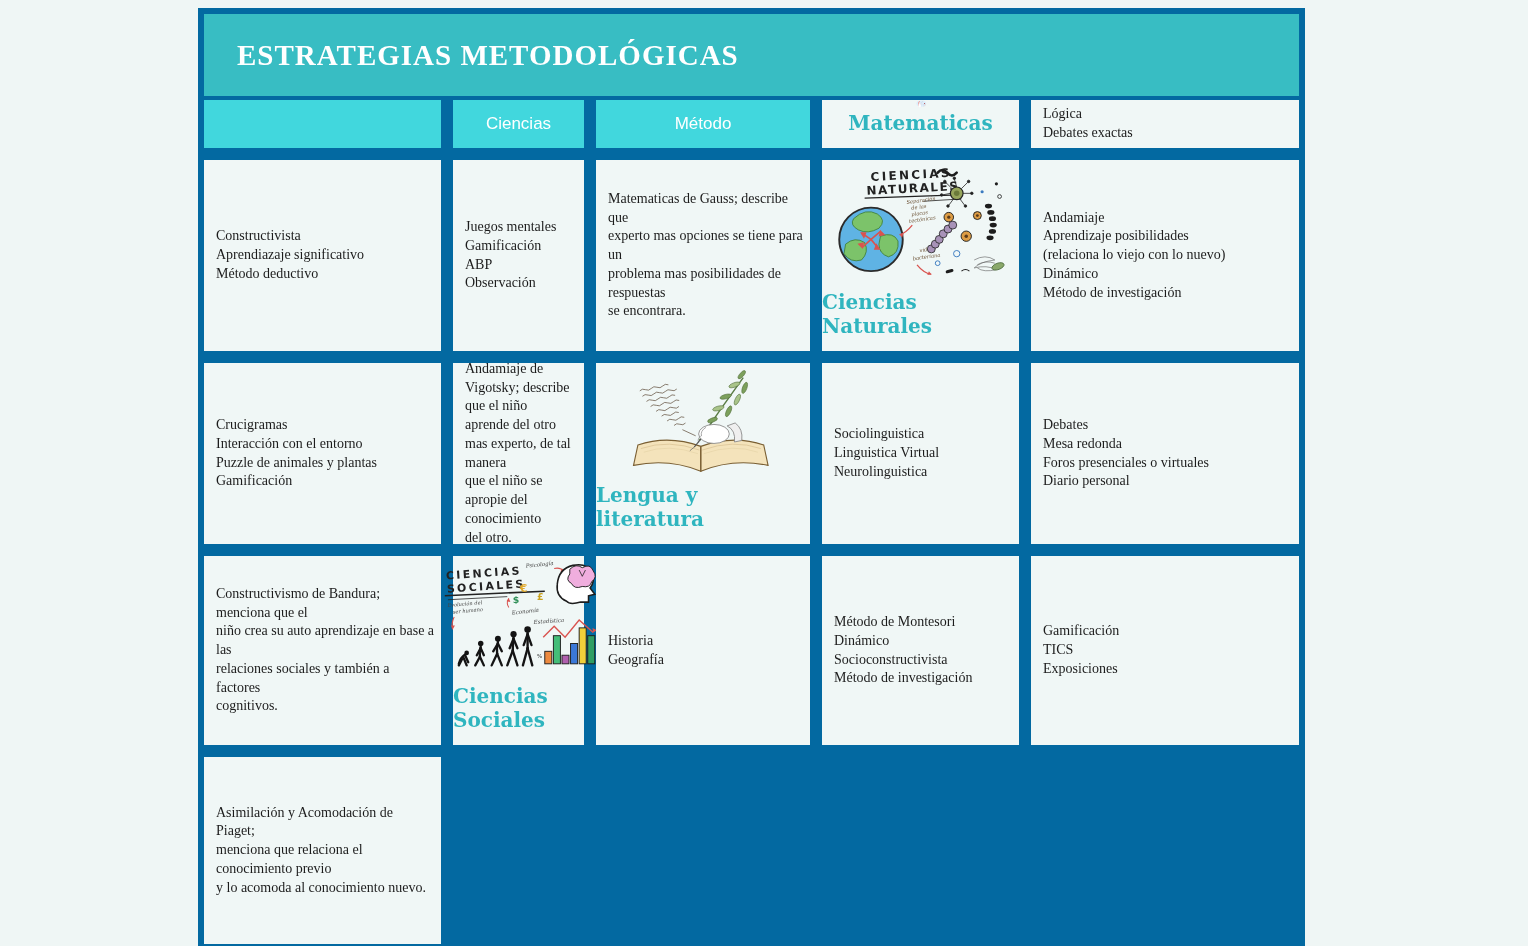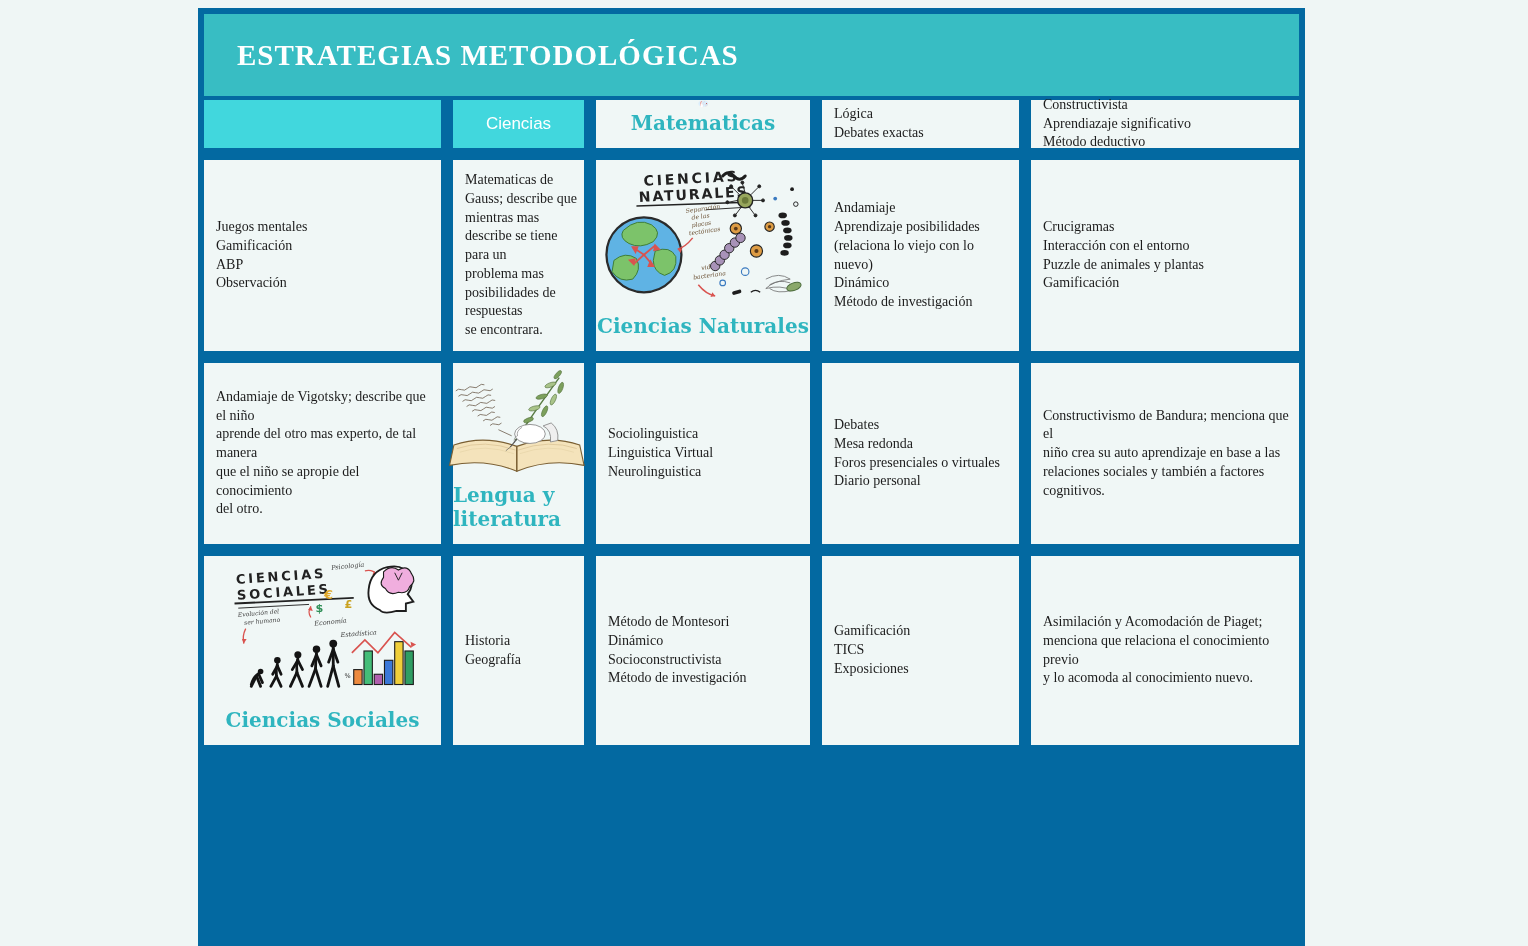--- a/index.html
+++ b/index.html
@@ -73,20 +73,21 @@
 <div class="board">
 
   <div class="title-bar">
     <h1>ESTRATEGIAS METODOLÓGICAS</h1>
   </div>
 
   <div class="grid">
 
     <div class="th"></div>
     <div class="th">Ciencias</div>
+    <div class="th">Método</div>
 
     <div class="img-cell">
       <svg viewBox="0 0 230 160" width="218" height="150">
         <path d="M55 20 Q112 2 166 14 Q224 28 218 76 Q212 118 160 129 Q100 139 60 125 Q18 110 22 68 Q26 34 55 20 Z" fill="#dceefb"></path>
         <g fill="#bb5f5e" font-family="'DejaVu Sans',sans-serif" font-size="6">
           <text x="96" y="20">cos α − cos β = −2 sin (α+β)/2 · s</text>
           <text x="120" y="46">sin (π+t) = sin t</text>
           <text x="120" y="54">cos (π−t) = cos t</text>
           <text x="120" y="62">sin (π/2+π) = cos x</text>
           <text x="176" y="70">x = π/2 + πn</text>
@@ -117,21 +118,21 @@
     <div class="cell">Lógica
 Debates exactas</div>
     <div class="cell">Constructivista
 Aprendiazaje significativo
 Método deductivo</div>
     <div class="cell">Juegos mentales
 Gamificación
 ABP
 Observación</div>
     <div class="cell">Matematicas de Gauss; describe que
-mientras mas describe se tiene para un
+experto mas opciones se tiene para un
 problema mas posibilidades de respuestas
 se encontrara.</div>
 
     <div class="img-cell">
       <svg viewBox="0 0 230 160" width="218" height="150">
         <g transform="rotate(-3 100 28)" fill="#222222" font-family="'DejaVu Sans',sans-serif" font-weight="bold">
           <text x="52" y="24" font-size="15" letter-spacing="3">CIENCIAS</text>
           <text x="46" y="41" font-size="15" letter-spacing="2">NATURALES</text>
         </g>
         <path d="M44 48 L162 44" stroke="#222" stroke-width="1.6"></path>

